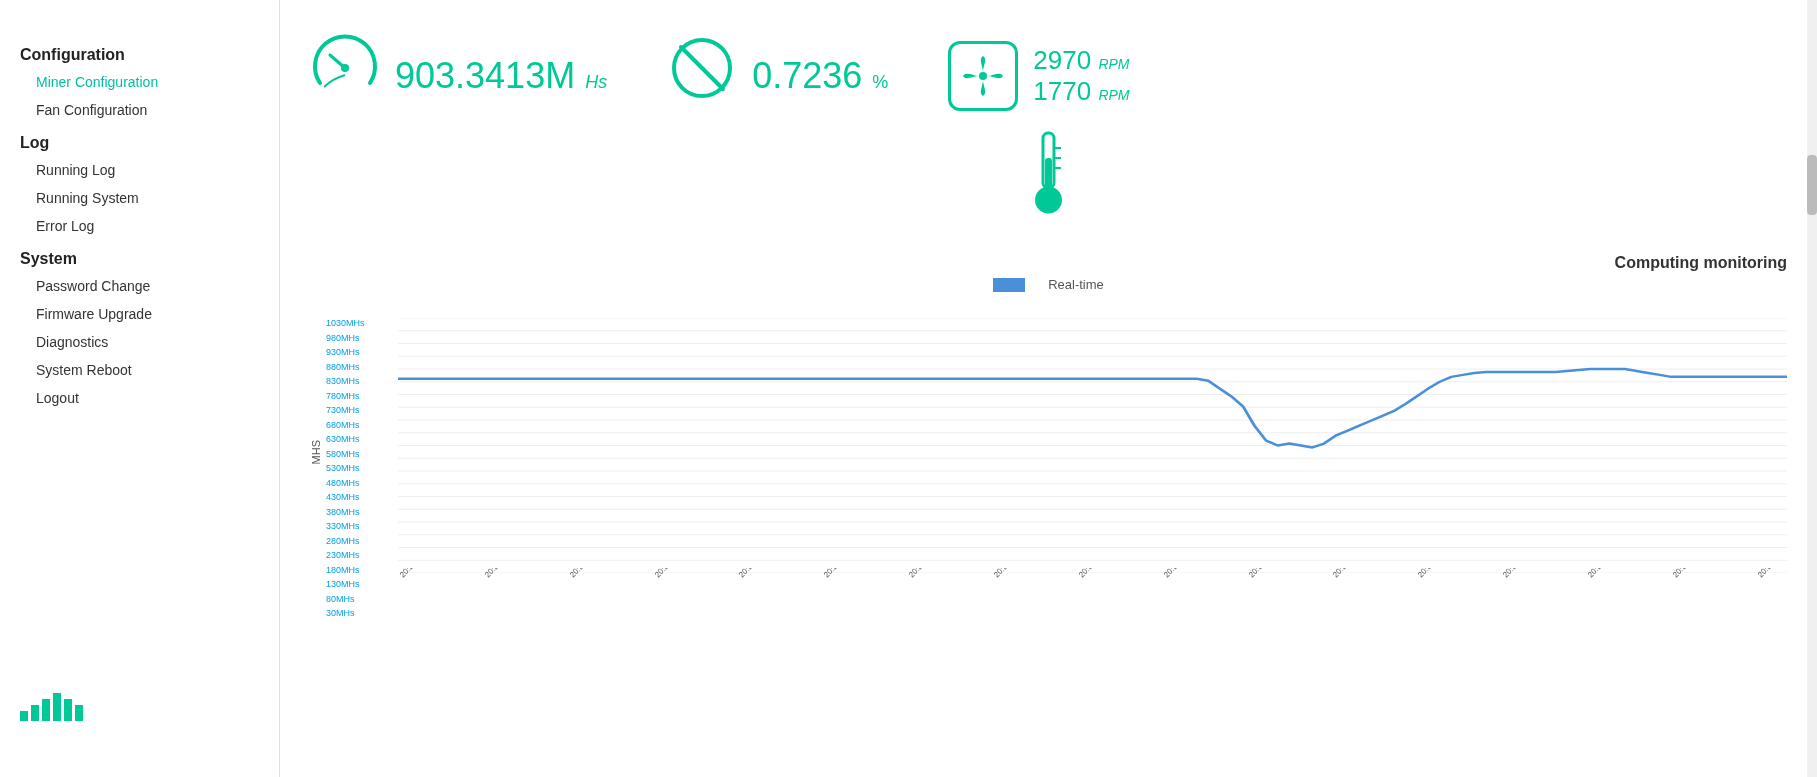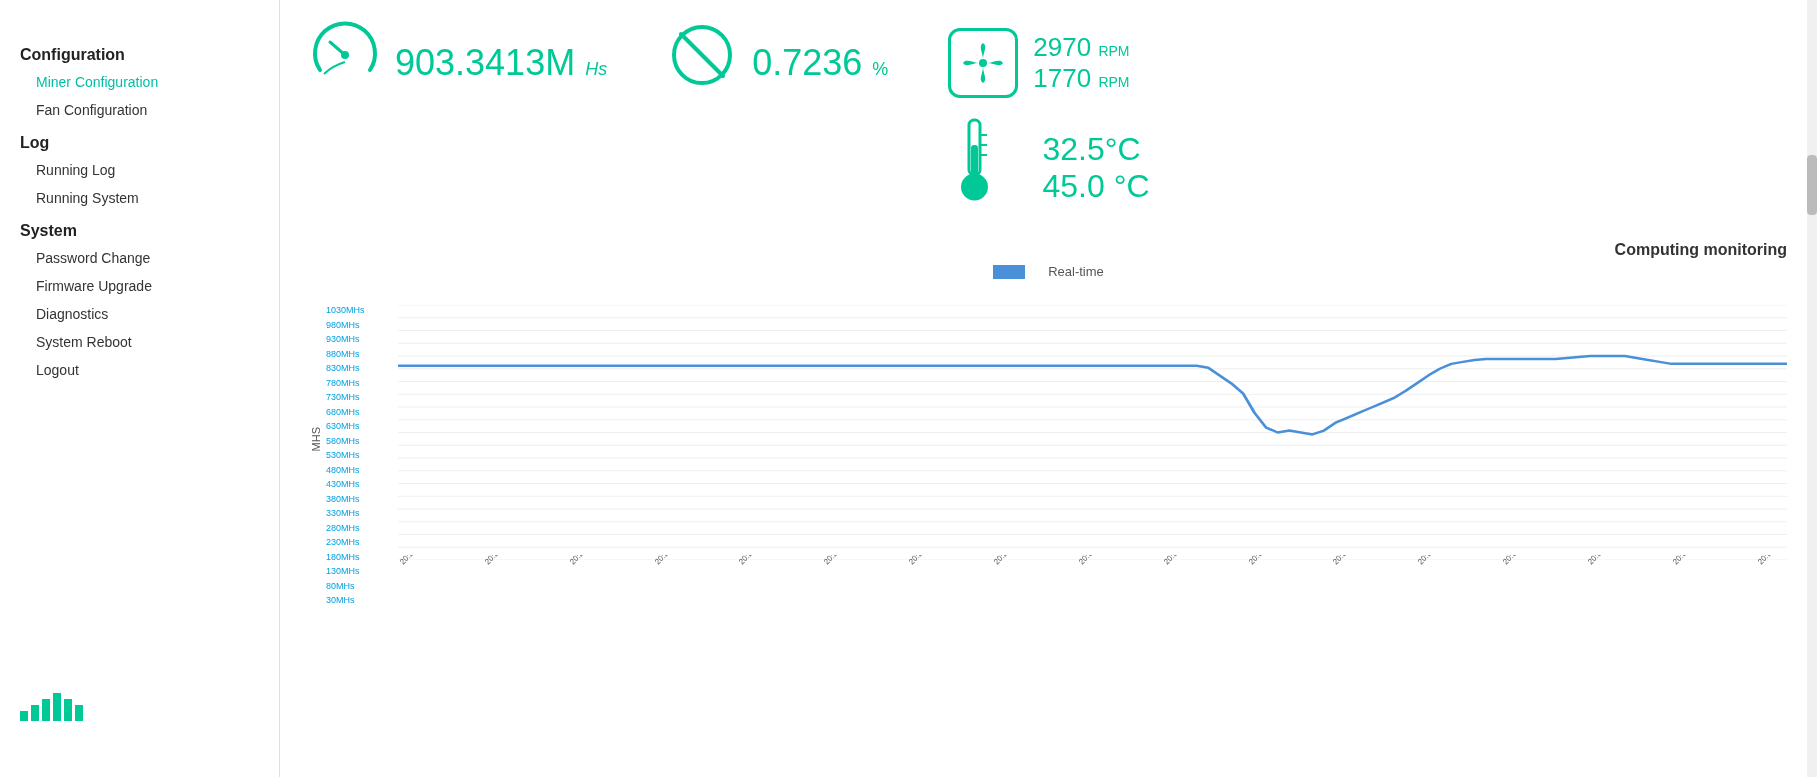--- a/index.html
+++ b/index.html
@@ -45,21 +45,21 @@
     .logo-bar span {
       display: inline-block;
       width: 8px;
       background: #00c896;
     }
 
     
     #main {
       flex: 1;
       overflow: auto;
-      padding: 20px 30px;
+      padding: 33px 30px;
       background: #fff;
       position: relative;
     }
     .stat-group {
       display: flex;
       align-items: center;
       gap: 15px;
     }
     .stat-values {
       display: flex;
@@ -76,20 +76,21 @@
       font-style: italic;
       font-weight: 400;
     }
     .stat-sub {
       font-size: 26px;
       color: #00c896;
       font-weight: 300;
     }
     .stat-sub span.unit {
       font-size: 14px;
+      font-style: italic;
     }
     .temp-values {
       display: flex;
       flex-direction: column;
       align-items: flex-start;
     }
     .temp-val {
       font-size: 32px;
       color: #00c896;
       font-weight: 300;
@@ -189,20 +190,21 @@
   <div>
     <div class="sidebar-section-title">Configuration</div>
     <div class="sidebar-item active">Miner Configuration</div>
     <div class="sidebar-item">Fan Configuration</div>
   </div>
 
   <div>
     <div class="sidebar-section-title">Log</div>
     <div class="sidebar-item">Running Log</div>
     <div class="sidebar-item">Running System</div>
+    <div class="sidebar-item">Error Log</div>
   </div>
 
   <div>
     <div class="sidebar-section-title">System</div>
     <div class="sidebar-item">Password Change</div>
     <div class="sidebar-item">Firmware Upgrade</div>
     <div class="sidebar-item">Diagnostics</div>
     <div class="sidebar-item">System Reboot</div>
     <div class="sidebar-item">Logout</div>
   </div>
@@ -278,24 +280,20 @@
   <div class="stats-mid-row">
     <div class="thermo-icon">
       <svg width="55" height="90" viewBox="0 0 55 90" fill="none" xmlns="http://www.w3.org/2000/svg">
         <rect x="22" y="5" width="11" height="55" rx="5" stroke="#00c896" stroke-width="3" fill="none"></rect>
         <line x1="33" y1="20" x2="40" y2="20" stroke="#00c896" stroke-width="2"></line>
         <line x1="33" y1="30" x2="40" y2="30" stroke="#00c896" stroke-width="2"></line>
         <line x1="33" y1="40" x2="40" y2="40" stroke="#00c896" stroke-width="2"></line>
         <circle cx="27.5" cy="72" r="12" stroke="#00c896" stroke-width="3" fill="#00c896"></circle>
         <rect x="24" y="30" width="7" height="42" rx="3" fill="#00c896"></rect>
       </svg>
-    </div>
-    <div class="temp-values">
-      <div class="temp-val">32.5°C</div>
-      <div class="temp-val">45.0 °C</div>
     </div>
   </div>
 
   <div class="chart-section">
     <div class="chart-title">Computing monitoring</div>
     <div class="chart-legend">
       <span class="legend-color"></span>
       <span>Real-time</span>
     </div>
     <div class="chart-container">

